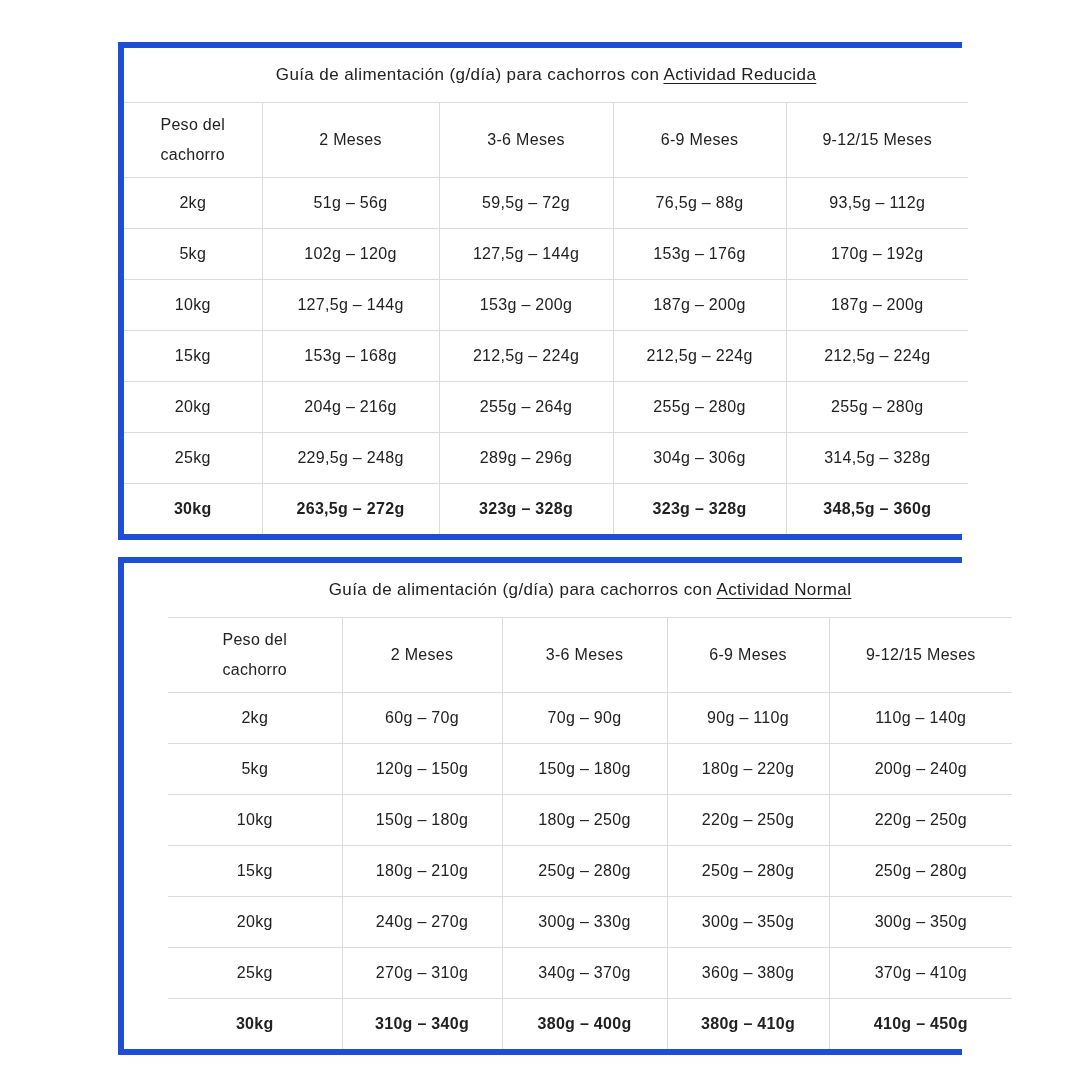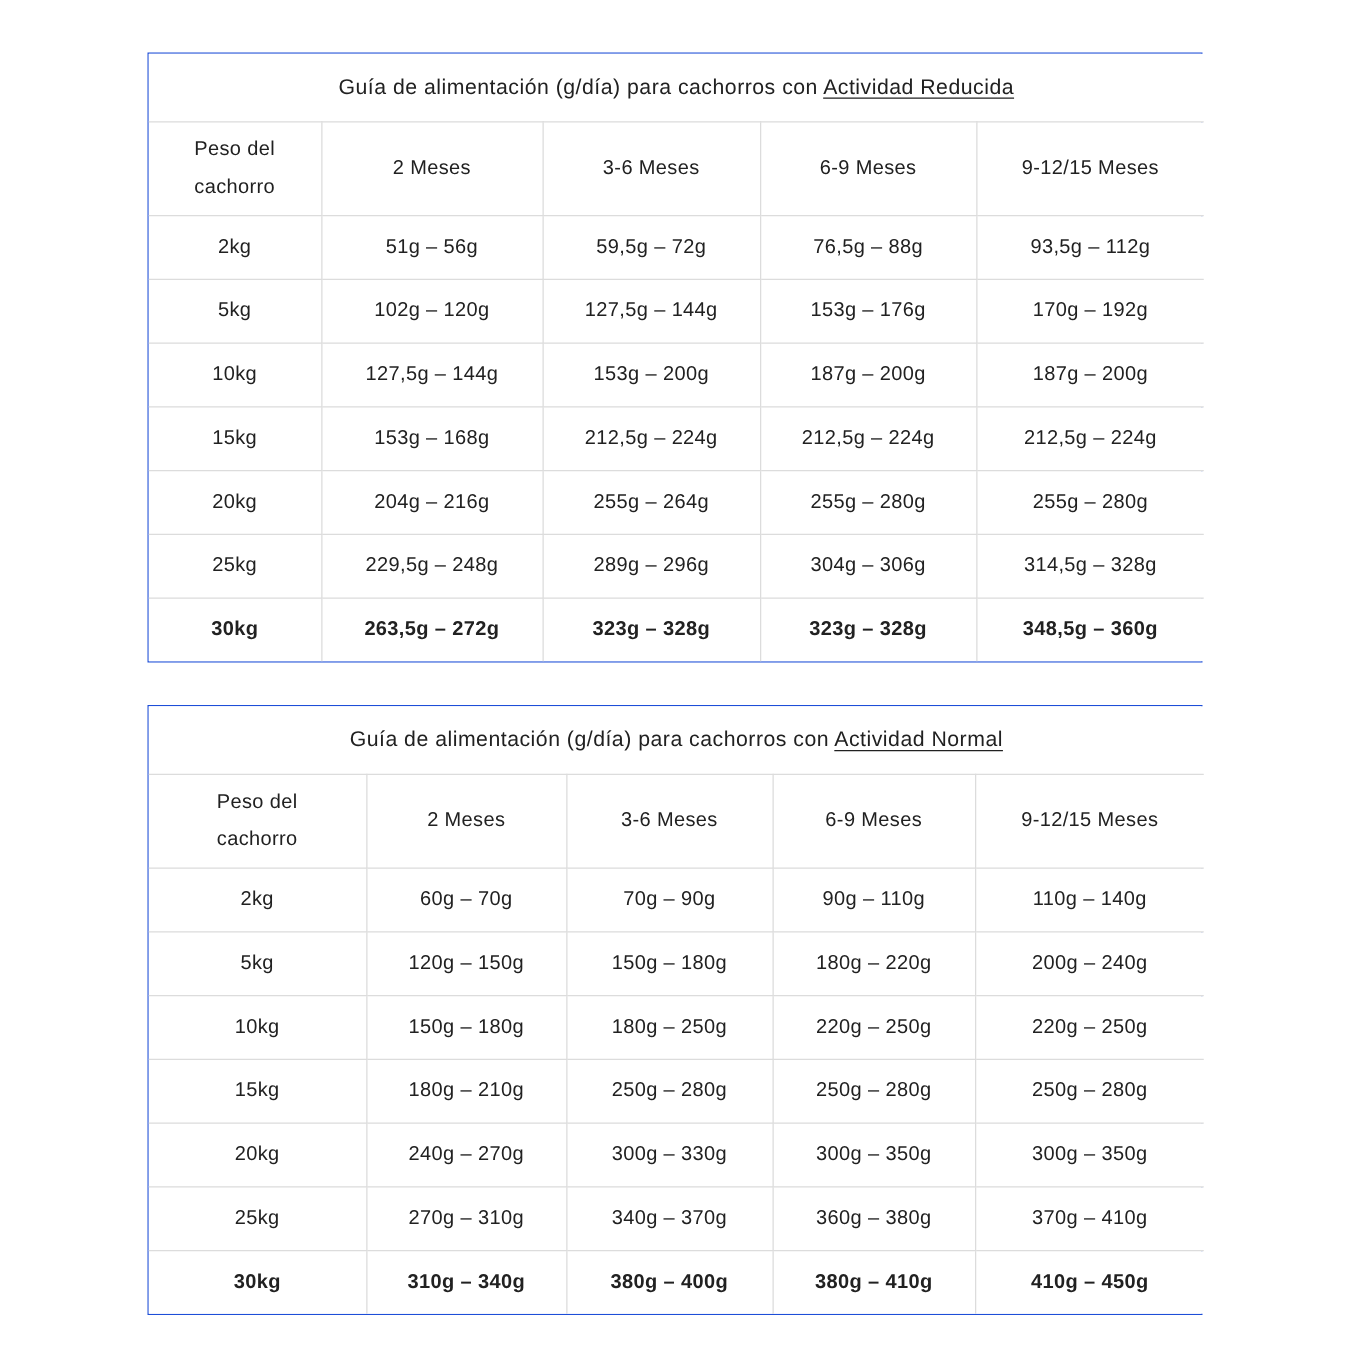--- a/index.html
+++ b/index.html
@@ -11,27 +11,28 @@
     position: relative;
     width: 1080px;
     height: 1080px;
     background: #ffffff;
     font-family: "Liberation Sans", "DejaVu Sans", sans-serif;
     color: #212121;
     box-sizing: border-box;
     padding: 42px 118px 0 118px;
   }
   .table-wrap {
-    border: 1px solid #1d4ed8;
+    border: 6px solid #1d4ed8;
     width: 844px;
     box-sizing: border-box;
     background: #ffffff;
   }
   .table-wrap.second {
-    margin-top: 34px;
+    margin-top: 17px;
+    padding-left: 44px;
   }
   table {
     border-collapse: collapse;
     table-layout: fixed;
     width: 100%;
   }
   td, th {
     border: 1px solid #dcdcdc;
     text-align: center;
     vertical-align: middle;

